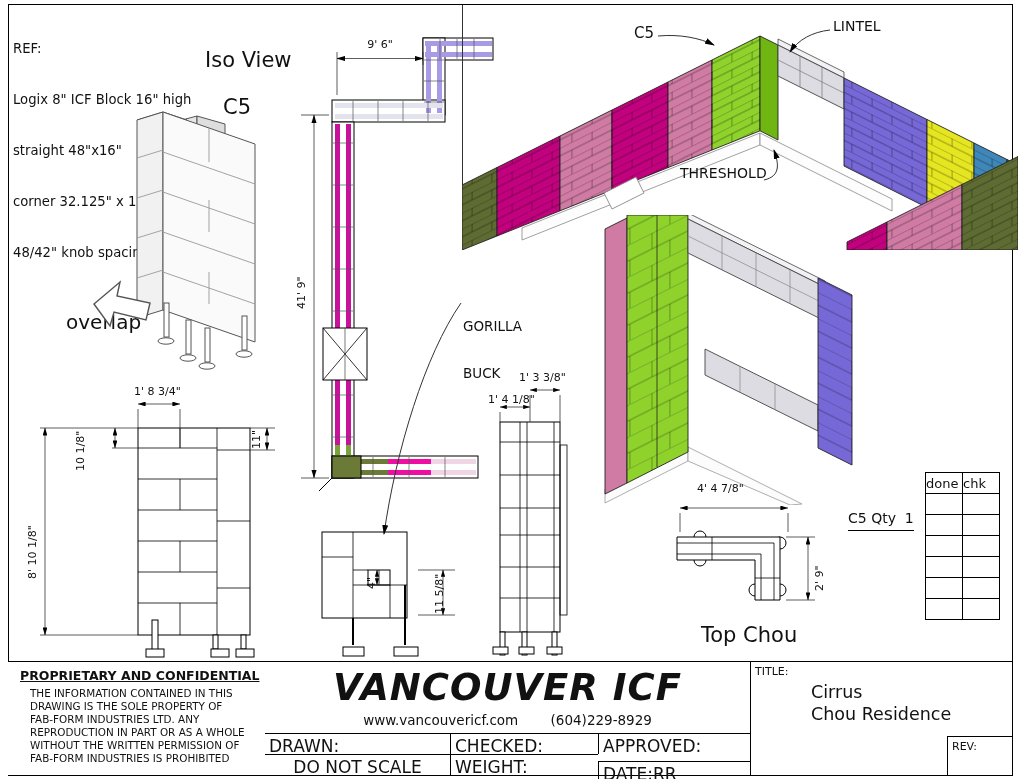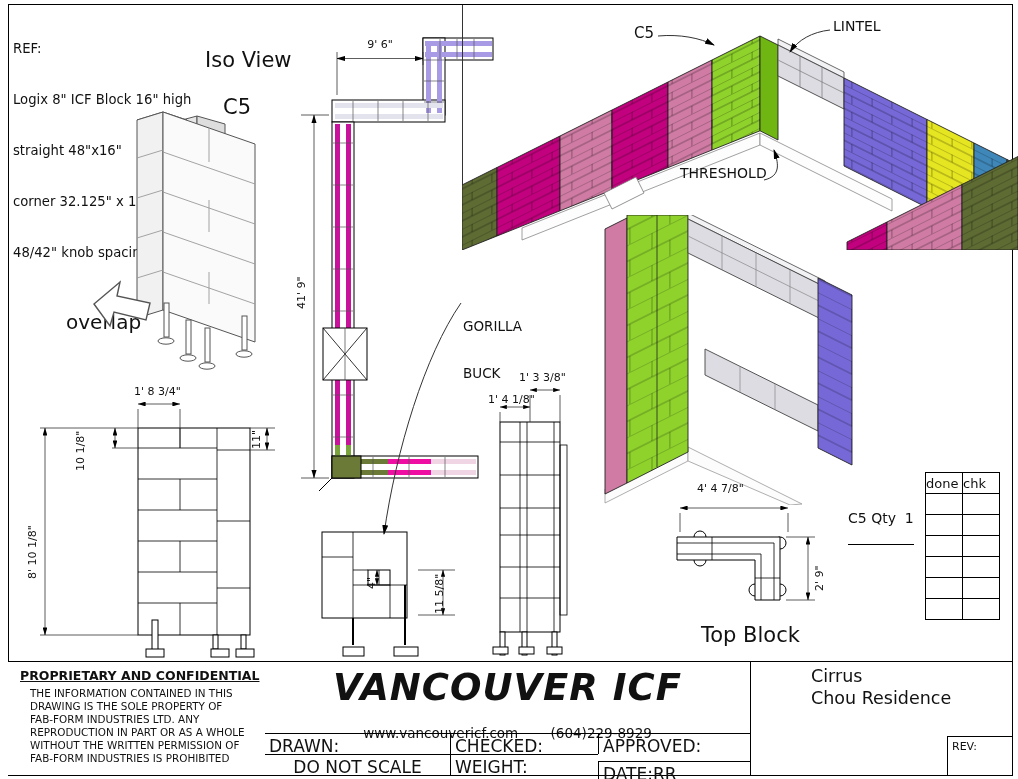--- a/index.html
+++ b/index.html
@@ -17,21 +17,21 @@
   #chk-table{position:absolute;left:925px;top:472px;border-collapse:collapse;}
   #chk-table td,#chk-table th{border:1px solid #000;width:36px;height:20px;
      font-size:13px;font-weight:normal;text-align:left;padding:0;}
   
   .tb{position:absolute;border:1px solid #000;box-sizing:border-box;background:#fff;}
   .tb-label{font-size:11px;}
   #prop-head{font-weight:bold;font-size:12.5px;text-decoration:underline;margin:6px 0 4px 12px;}
   .prop-line{font-size:10.4px;line-height:13px;margin-left:22px;}
   #company{font-size:37px;font-weight:bold;font-style:italic;text-align:center;
            letter-spacing:1px;margin-top:4px;}
-  #company-sub{font-size:13.5px;text-align:center;margin-top:16px;}
+  #company-sub{font-size:13.5px;text-align:center;margin-top:3px;}
   #company-sub span{margin:0 14px;}
   .tb-cell{position:absolute;box-sizing:border-box;border-left:1px solid #000;
            border-top:1px solid #000;font-size:17px;padding:2px 4px;}
   .noleft{border-left:none;}
 </style>
 </head>
 <body>
 
 <div id="page">
   <div id="frame"></div>
@@ -331,23 +331,23 @@
     </g>
     <g stroke="#333" stroke-width="0.8" fill="none">
       <path d="M20 57 V38 M128 57 V38"></path>
       <line x1="20" y1="33" x2="128" y2="33" marker-start="url(#aT)" marker-end="url(#aT)"></line>
       <path d="M126 62 H155 M126 125 H155"></path>
       <line x1="148" y1="62" x2="148" y2="125" marker-start="url(#aT)" marker-end="url(#aT)"></line>
     </g>
   </svg>
   <div class="lbl dim" style="left:697px;top:483px;">4' 4 7/8"</div>
   <div class="lbl dim rot" style="left:814px;top:591px;">2' 9"</div>
-  <div class="lbl view-title" style="left:701px;top:623px;">Top Block</div>
-
-  <div class="lbl small-cap" style="left:848px;top:510px;border-bottom:1px solid #000;padding-bottom:18px;">C5 Qty  1</div>
+  <div class="lbl view-title" style="left:701px;top:623px;">Top Chou</div>
+
+  <div class="lbl small-cap" style="left:848px;top:510px;border-bottom:1px solid #000;padding-bottom:4px;">C5 Qty  1</div>
   <table id="chk-table">
     <tbody>
         <tr>
       <th>done</th>
       <th>chk</th>
     </tr>
     <tr>
           <td></td>
           <td></td>
         </tr>
@@ -406,19 +406,20 @@
     </div>
     <div class="tb-cell noleft" style="left:0;top:71px;width:185px;height:21px;">DRAWN:</div>
     <div class="tb-cell" style="left:185px;top:71px;width:148px;height:21px;">CHECKED:</div>
     <div class="tb-cell" style="left:333px;top:71px;width:152px;height:21px;">APPROVED:</div>
     <div class="tb-cell noleft" style="left:0;top:92px;width:185px;height:22px;text-align:center;">DO NOT SCALE DRAWING</div>
     <div class="tb-cell" style="left:185px;top:92px;width:148px;height:22px;">WEIGHT:</div>
     <div class="tb-cell" style="left:333px;top:92px;width:152px;height:22px;margin-top:7px;">DATE:RR</div>
   </div>
 
   <div class="tb" style="left:751px;top:661px;width:261px;height:114px;border-left:none;border-right:none;border-bottom:none;">
+    <div class="tb-label" style="margin:3px 0 0 4px;">TITLE:</div>
     <div style="font-size:17.5px;margin:4px 0 0 60px;">Cirrus</div>
     <div style="font-size:17.5px;margin:2px 0 0 60px;">Chou Residence</div>
     <div style="position:absolute;left:196px;top:74px;width:65px;height:40px;border-top:1px solid #000;border-left:1px solid #000;box-sizing:border-box;">
       <span class="tb-label" style="position:absolute;left:4px;top:3px;">REV:</span>
     </div>
   </div>
 </div>
 
 </body></html>

